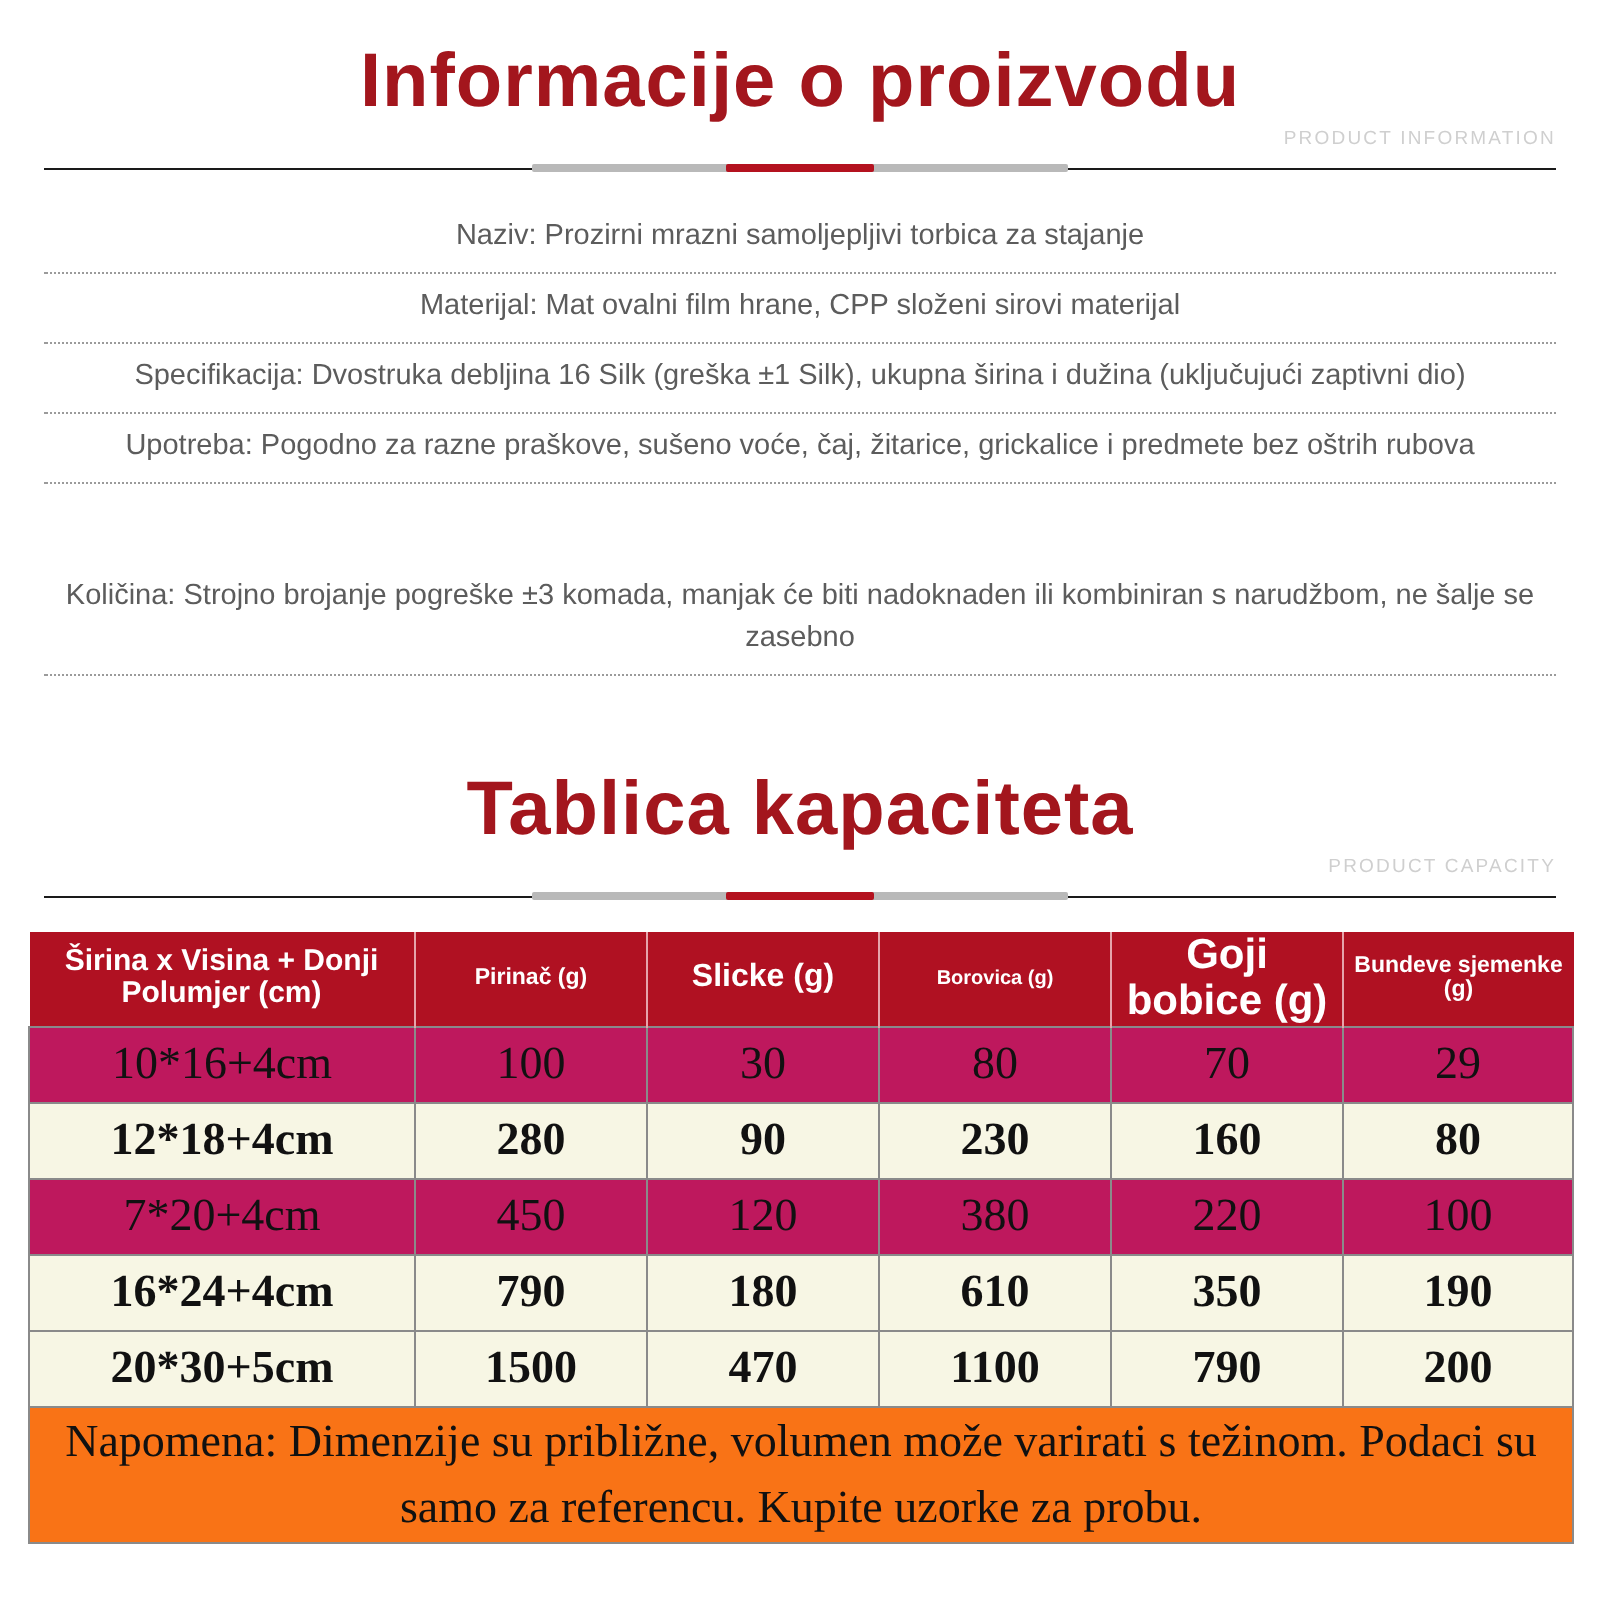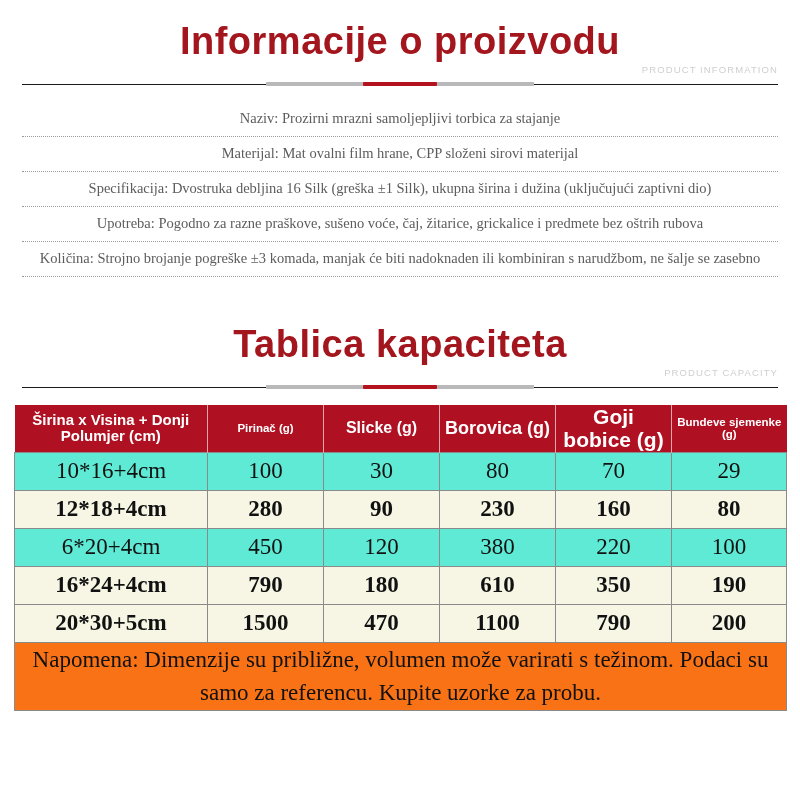--- a/index.html
+++ b/index.html
@@ -47,23 +47,22 @@
 
   
   .info-block { margin: 10px 22px 0 22px; }
   .info-row {
     text-align: center;
     color: #5c5c5c;
     font-size: 14.5px;
     line-height: 1.45;
     padding: 6px 6px 7px 6px;
     border-bottom: 1px dotted #9b9b9b;
-    font-family: Liberation Serif, serif;
-  }
-  .info-row:last-child { border-bottom: 1px dotted #9b9b9b; }
+  }
+  .info-row:last-child { border-bottom: 1px dotted #9b9b9b; margin-top: 40px; }
 
   
   .table-wrap { margin: 10px 14px 0 14px; }
   table.cap {
     width: 772px;
     border-collapse: collapse;
     table-layout: fixed;
   }
   table.cap th {
     background: #b01122;
@@ -73,36 +72,36 @@
     height: 46px;
     padding: 0 2px;
     line-height: 1.12;
     vertical-align: middle;
     overflow: visible;
   }
   table.cap th:last-child { border-right: none; }
   th.c0 { font-size: 15px; }
   th.c1 { font-size: 11.5px; }
   th.c2 { font-size: 16px; }
-  th.c3 { font-size: 18px; }
+  th.c3 { font-size: 10px; }
   th.c4 { font-size: 21px; white-space: pre-line; }
   th.c5 { font-size: 11.5px; }
 
   table.cap td {
     border: 1px solid #8a8a8a;
     text-align: center;
     font-family: "Liberation Serif", serif;
     font-size: 23px;
     color: #111;
     height: 38px;
     padding: 0;
   }
   table.cap td.size { font-size: 23px; }
   tr.alt td { background: #f7f6e4; font-weight: bold; }
-  tr.plain td { background: #5eead4; text-align: center; }
+  tr.plain td { background: #be185d; text-align: center; }
 
   td.note {
     font-family: "Liberation Sans", sans-serif;
     font-size: 13.5px;
     color: #9a9a93;
     line-height: 1.45;
     text-align: center;
     height: 54px;
     padding: 4px 10px;
     background: #f97316;
@@ -172,21 +171,21 @@
         </tr>
         <tr class="alt">
           <td class="size">12*18+4cm</td>
           <td>280</td>
           <td>90</td>
           <td>230</td>
           <td>160</td>
           <td>80</td>
         </tr>
         <tr class="plain">
-          <td class="size">6*20+4cm</td>
+          <td class="size">7*20+4cm</td>
           <td>450</td>
           <td>120</td>
           <td>380</td>
           <td>220</td>
           <td>100</td>
         </tr>
         <tr class="alt">
           <td class="size">16*24+4cm</td>
           <td>790</td>
           <td>180</td>

